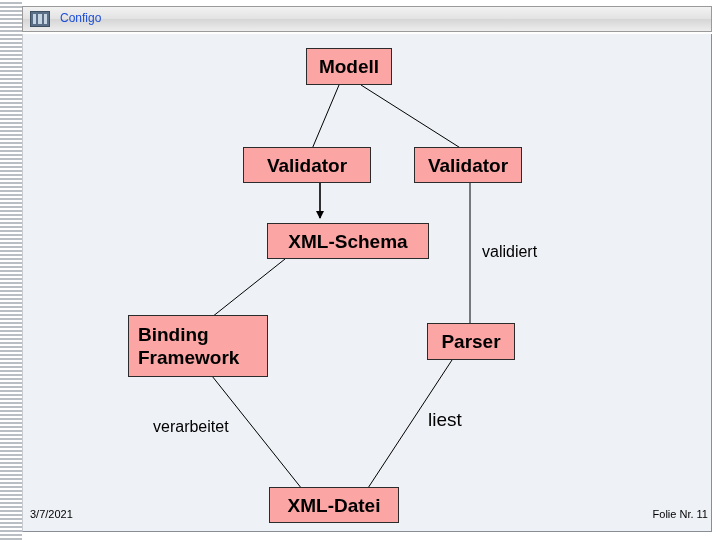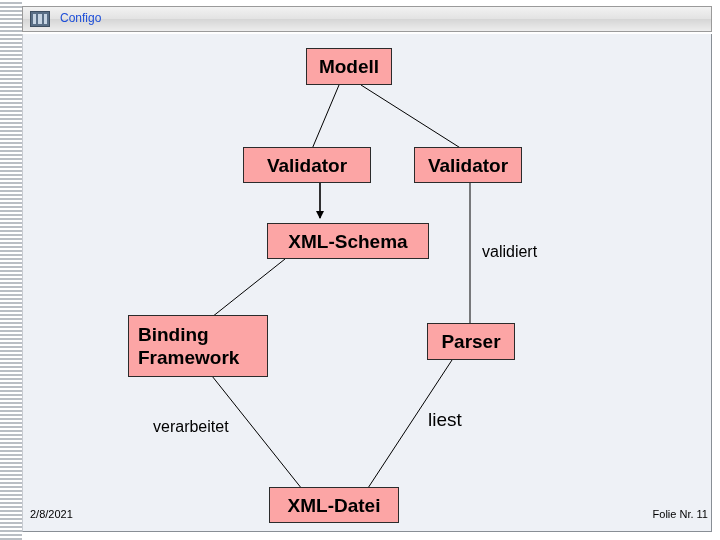--- a/index.html
+++ b/index.html
@@ -197,16 +197,16 @@
   <div class="node" style="left:427px; top:323px; width:88px; height:37px;">Parser</div>
 
   <div class="node" style="left:269px; top:487px; width:130px; height:36px;">XML-Datei</div>
 
   <div class="freelabel" style="left:482px; top:235px;margin-top:7px;">validiert</div>
 
   <div class="freelabel big" style="left:428px; top:410px;">liest</div>
 
   <div class="freelabel" style="left:153px; top:417px;">verarbeitet</div>
 
-  <div class="footer-date">2/8/2021</div>
+  <div class="footer-date">3/7/2021</div>
   <div class="footer-page">Folie Nr. 11</div>
 
 </div>
 
 </body></html>

